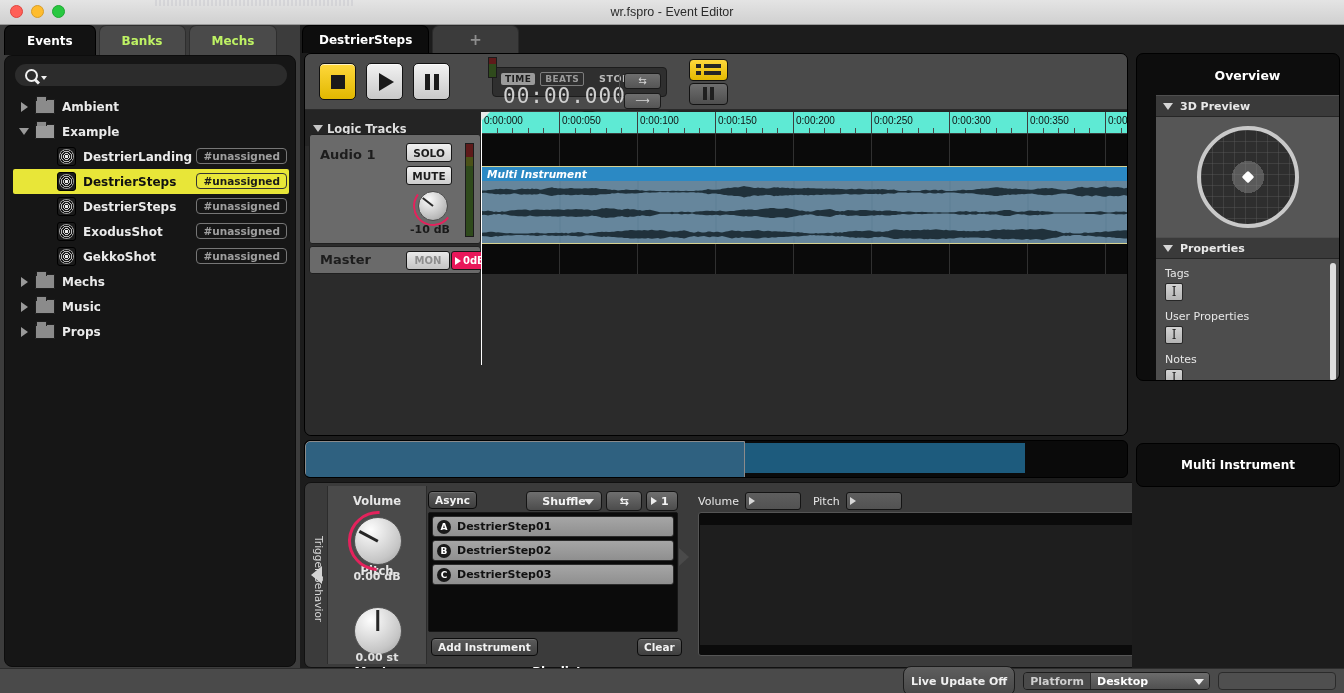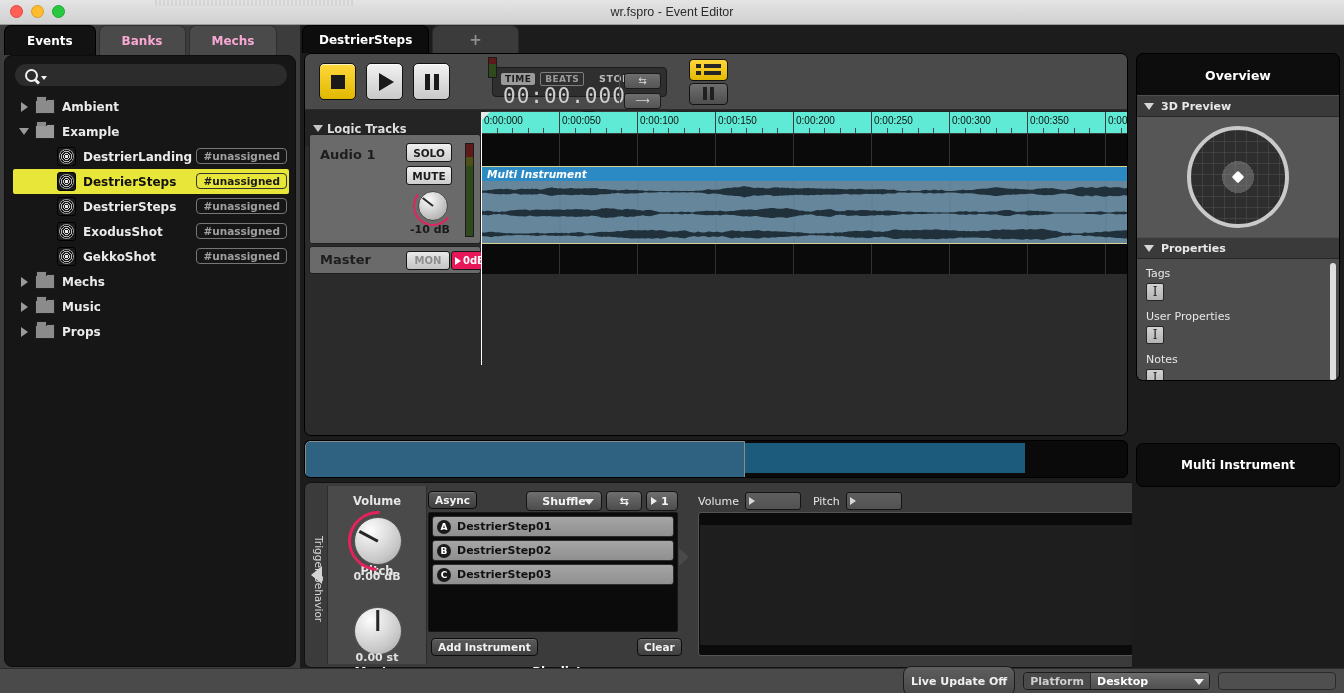--- a/index.html
+++ b/index.html
@@ -36,21 +36,21 @@
   }
 
   
   .browser {
     position:absolute; left:0; top:25px; width:300px; height:668px;
     background:#3c3c3c;
   }
   .brow-tabs { position:absolute; left:0; top:0; height:30px; width:300px; display:flex; padding-left:4px;align-items:flex-end; }
   .btab {
     height:30px; padding:0 22px; display:flex; align-items:center; justify-content:center;
-    font-weight:bold; font-size:12px; color:#f9a8d4;
+    font-weight:bold; font-size:12px; color:#bef264;
     background:#4a4a4a; border-radius:7px 7px 0 0; margin-right:3px;
     border:1px solid #2e2e2e; border-bottom:none;
   }
   .btab.active { background:#121212; color:#ffffff; border-color:#000; }
 
   .brow-body {
     position:absolute; left:4px; top:30px; width:292px; height:612px;
     background:#161616; border-radius:8px; border:1px solid #0d0d0d;
   }
   .searchbar {
@@ -357,21 +357,21 @@
   }
   .snd-inner { position:absolute; left:1px; top:12px; width:464px; height:120px; background:#1e1e1e; }
 
   .deck-caps { position:absolute; left:4px; top:640px; width:876px; height:20px; }
   .cap { position:absolute; font-size:12px; font-weight:bold; color:#ffffff; text-align:center; }
 
   
   .rightcol { position:absolute; left:1132px; top:25px; width:212px; height:668px; background:#1c1c1c; }
   .ov-panel {
     position:absolute; left:4px; top:28px; width:204px; height:328px;
-    background:#0d0d0d; border:1px solid #000; border-radius:7px; overflow:hidden;
+    background:#0d0d0d; border:1px solid #000; border-radius:7px; overflow:hidden;padding-left:19px;
   }
   .ov-title { text-align:center; font-size:12.5px; font-weight:bold; color:#fff; padding:14px 0 12px; }
   .sect-hdr {
     height:22px; background:#3a3a3a; border-top:1px solid #4e4e4e; border-bottom:1px solid #262626;
     display:flex; align-items:center; padding-left:7px; gap:7px;
   }
   .sect-caret { width:0;height:0;border-left:5px solid transparent;border-right:5px solid transparent;
     border-top:7px solid #d6d6d6; }
   .sect-lab { font-size:11px; font-weight:bold; color:#e8e8e8; }
   .preview3d { height:120px; background:#565656; display:flex; align-items:center; justify-content:center; }

